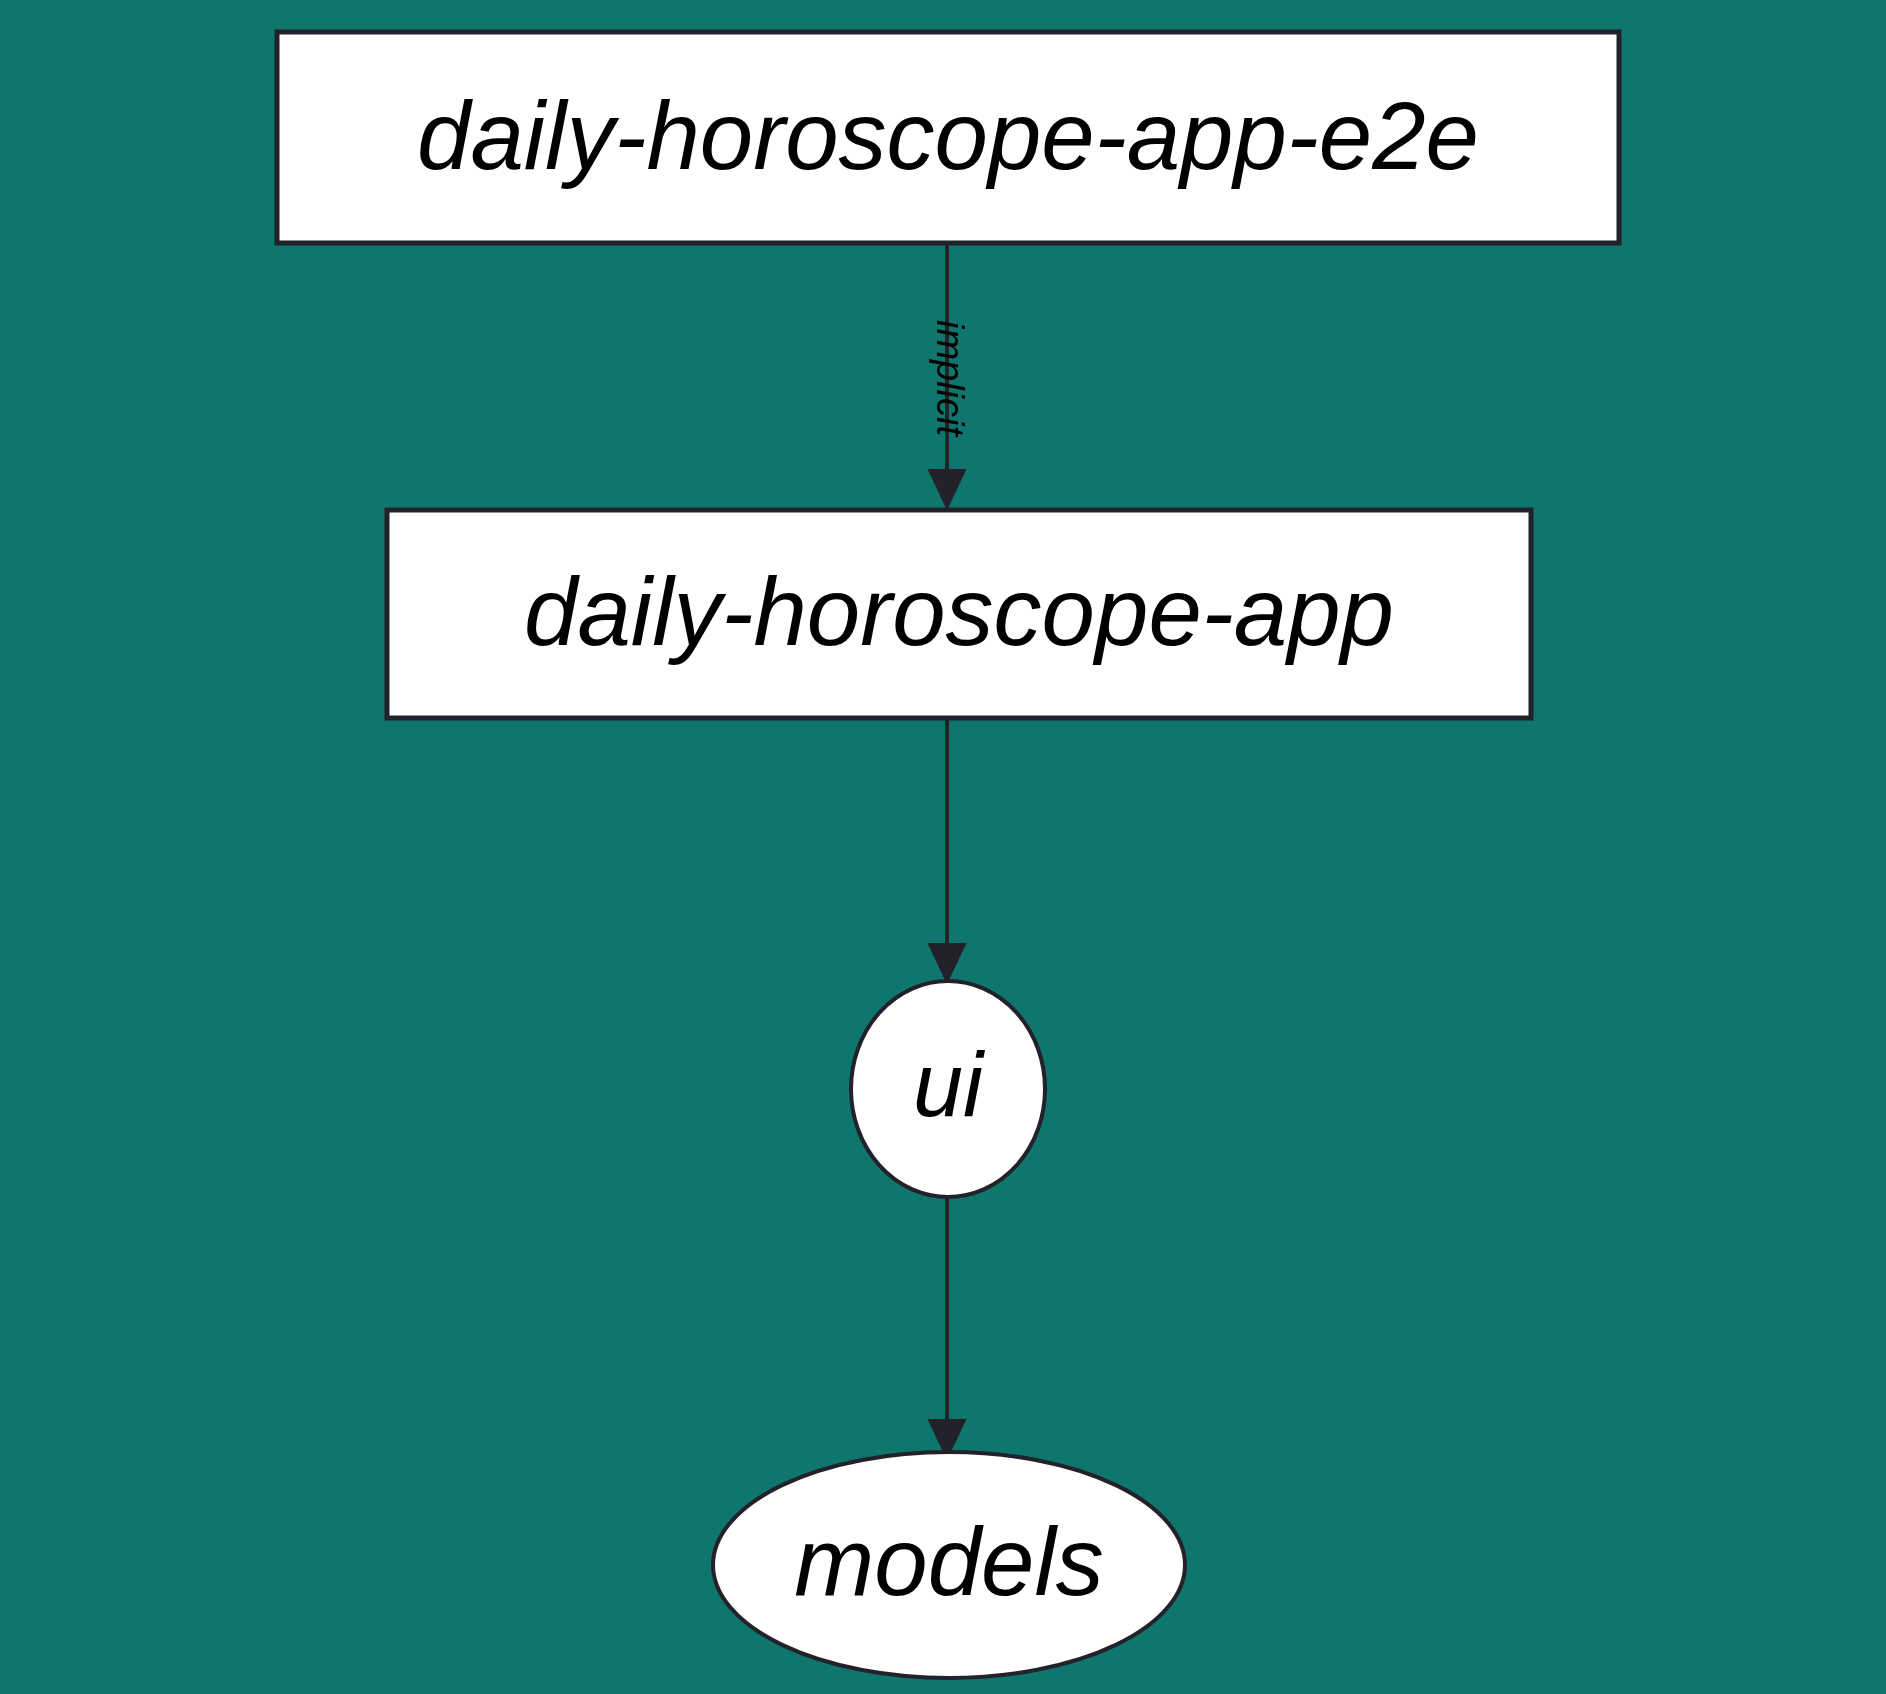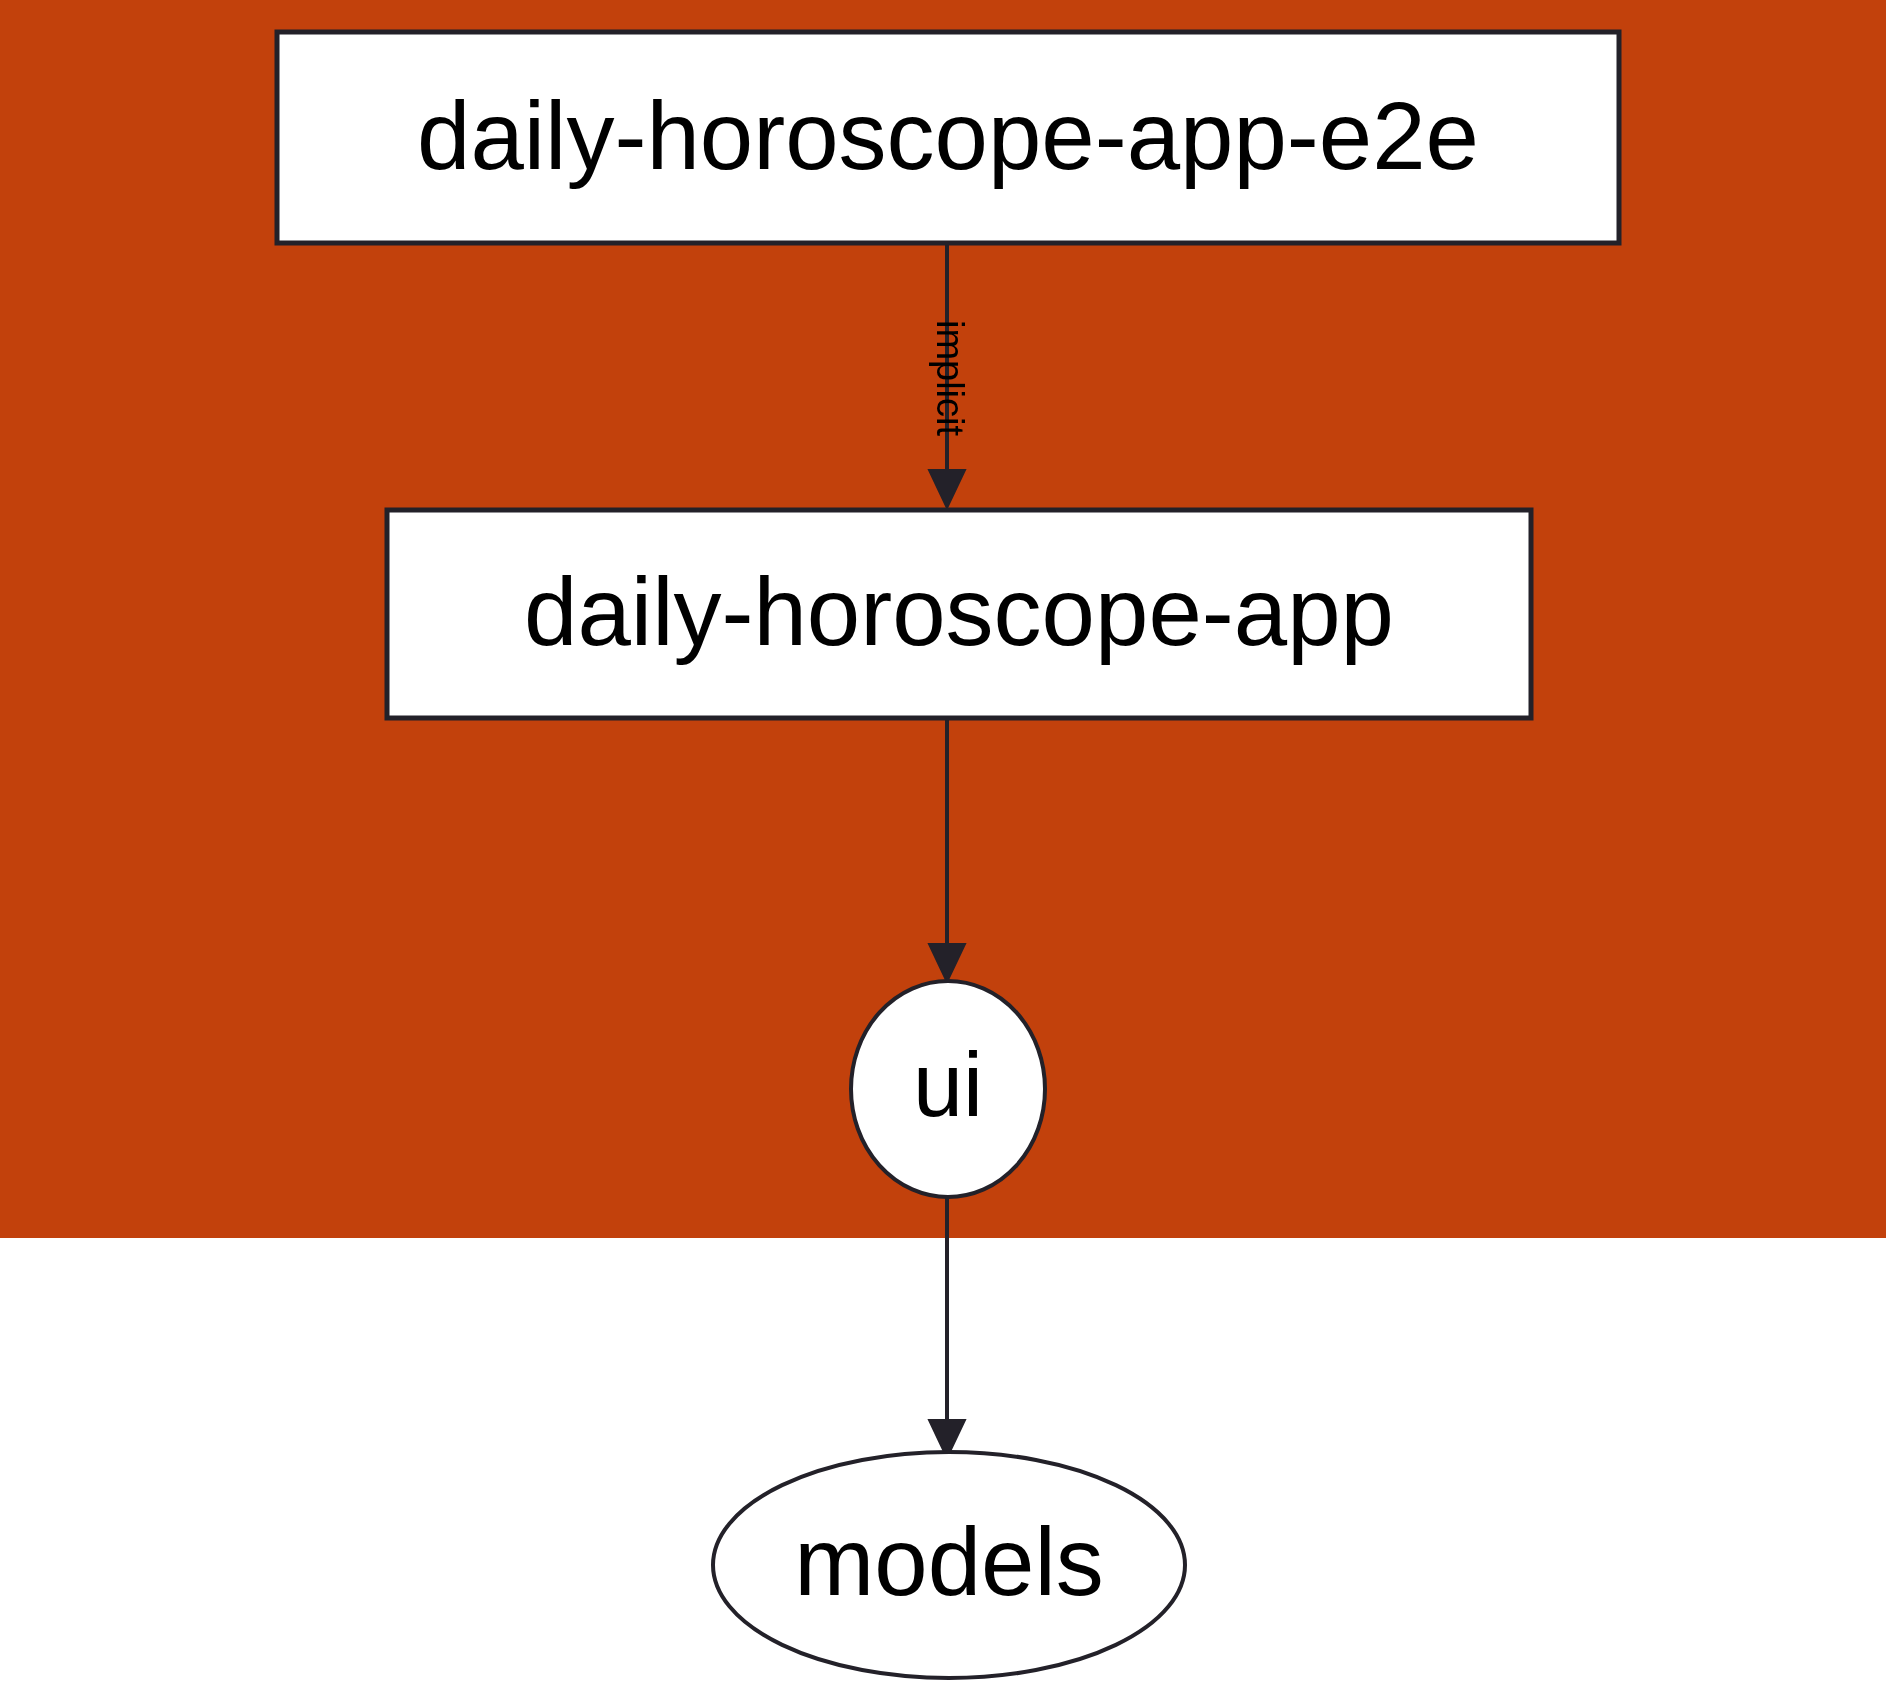--- a/index.html
+++ b/index.html
@@ -9,22 +9,23 @@
   }
   body {
     width: 1886px;
     height: 1694px;
     font-family: "Liberation Sans", sans-serif;
     overflow: hidden;
   }
   #graph-canvas {
     position: relative;
     width: 1886px;
-    height: 1238px;
-    background: #c2410c;
+    height: 1694px;
+    background: #0f766e;
+    font-style: italic;
   }
   svg.graph-svg {
     position: absolute;
     top: 0;
     left: 0;
     width: 1886px;
     height: 1694px;
   }
   .node-shape {
     fill: #ffffff;

